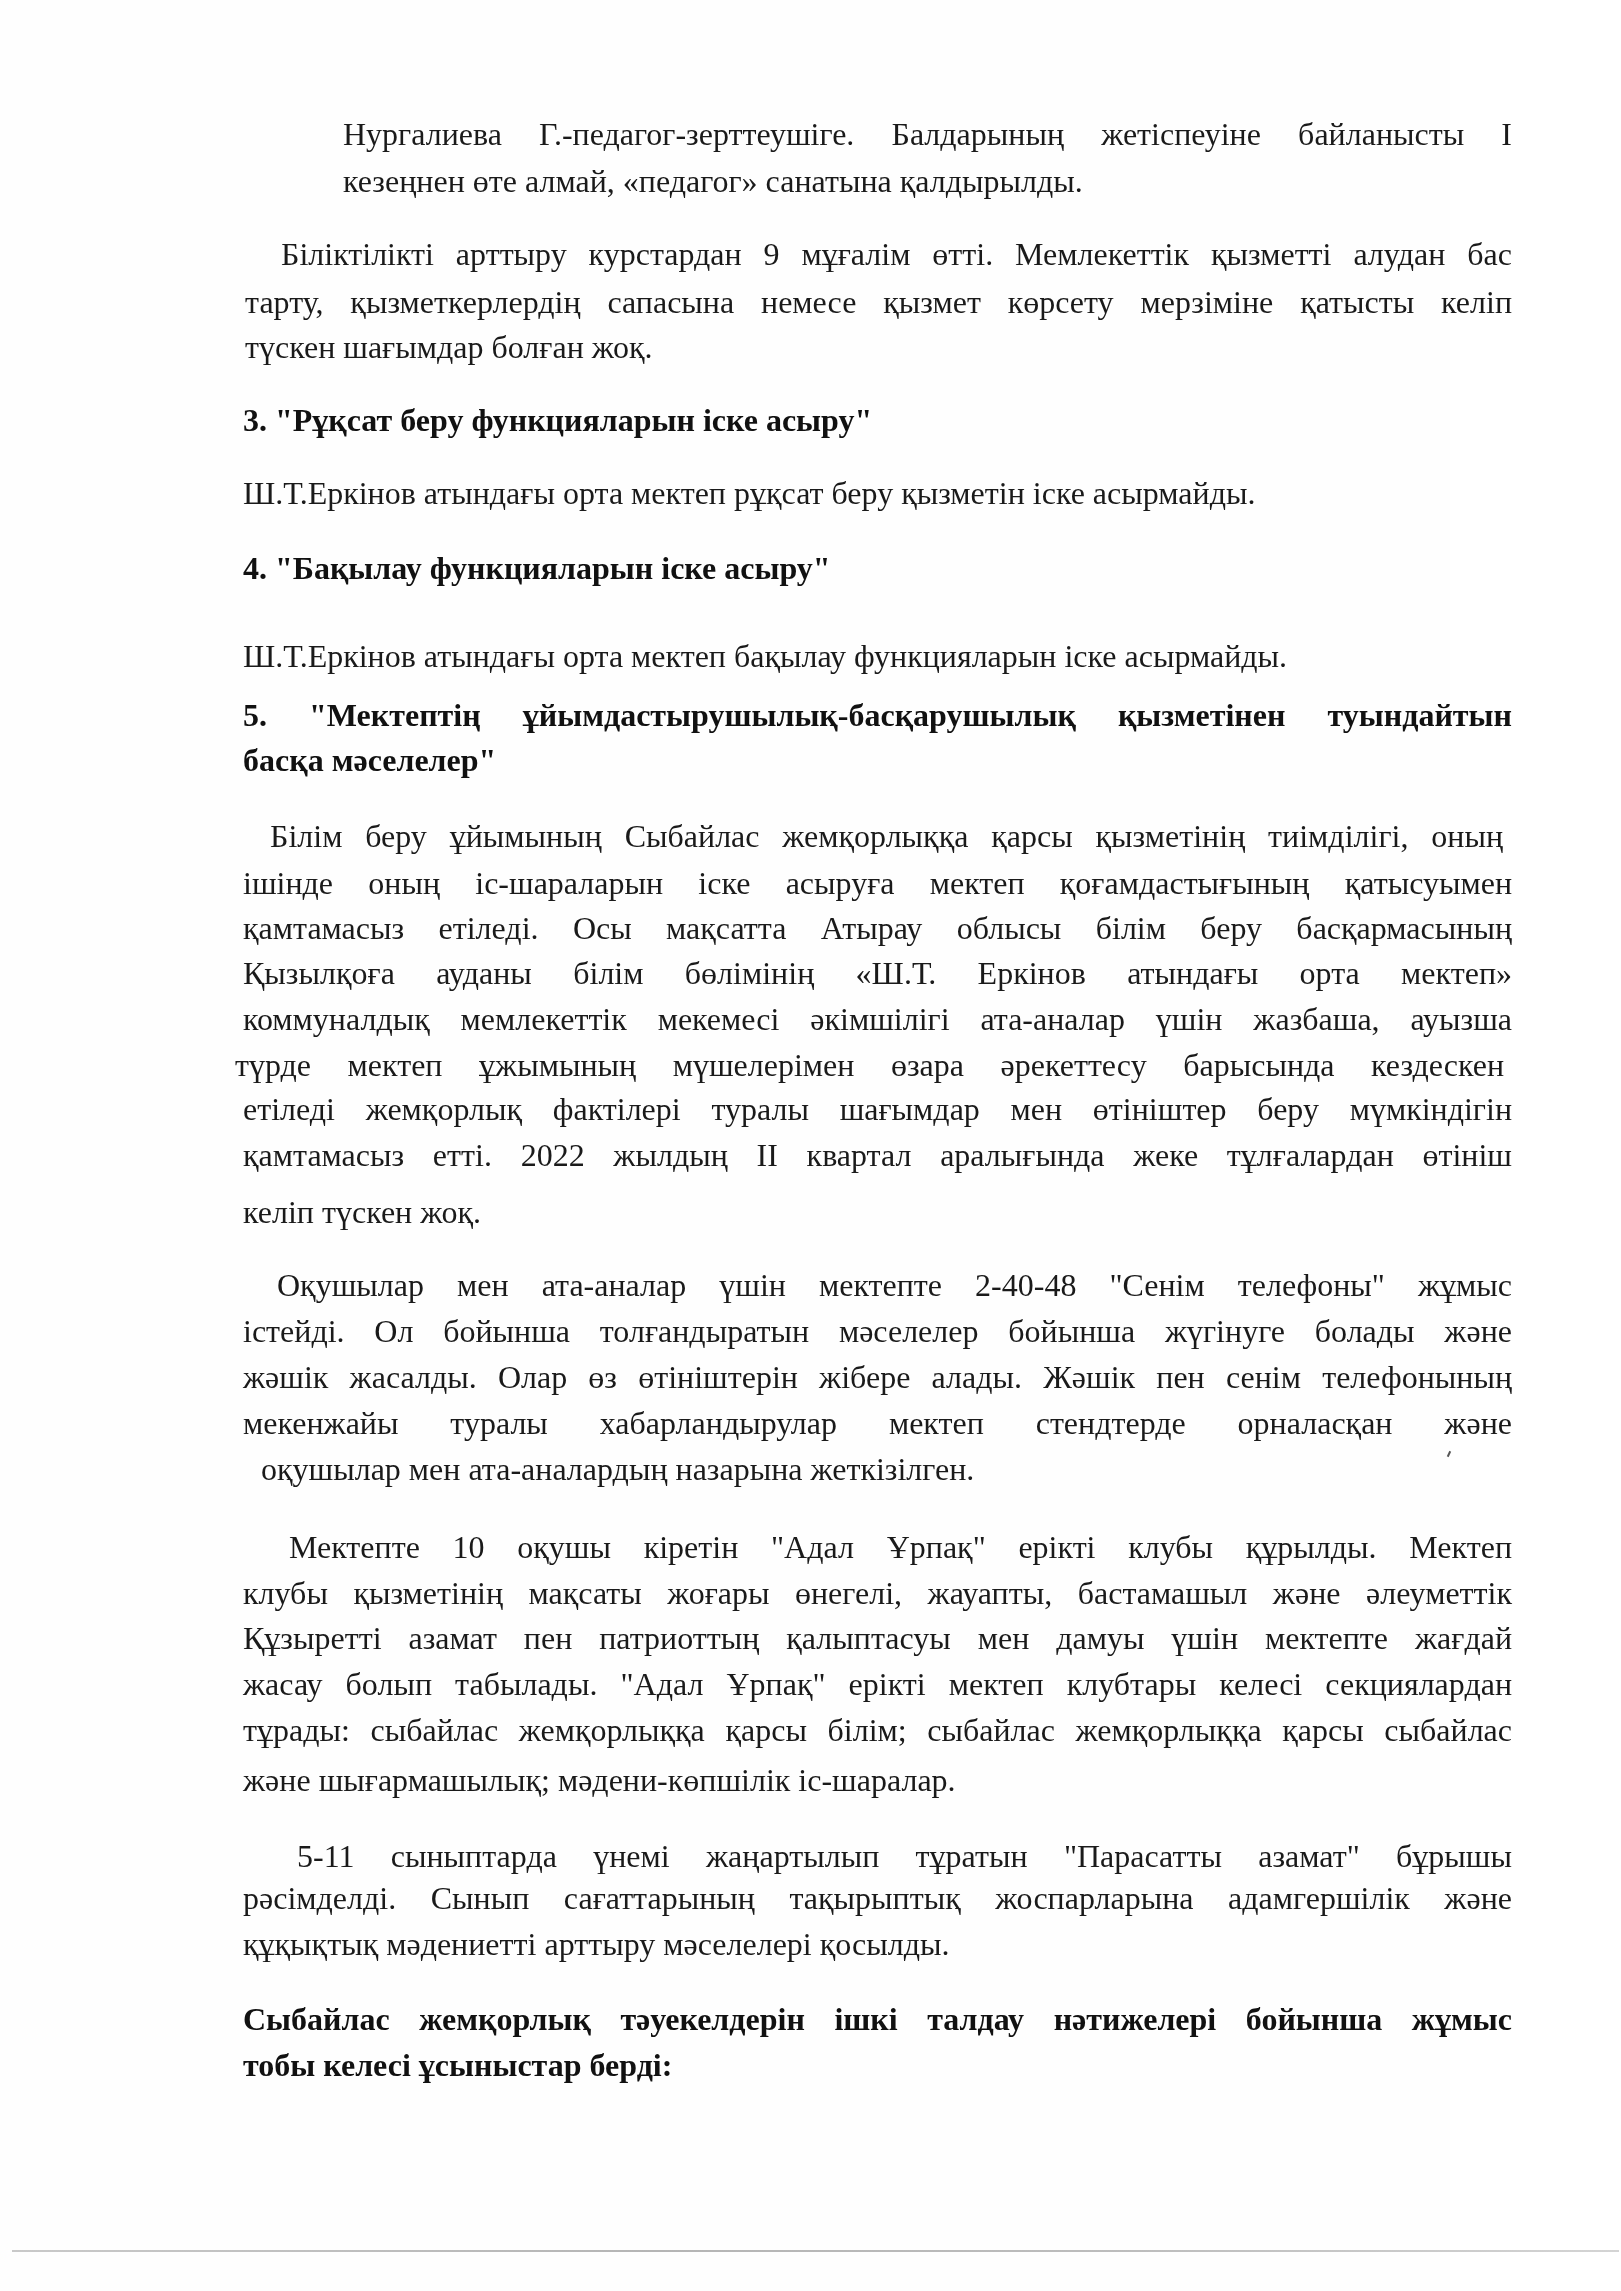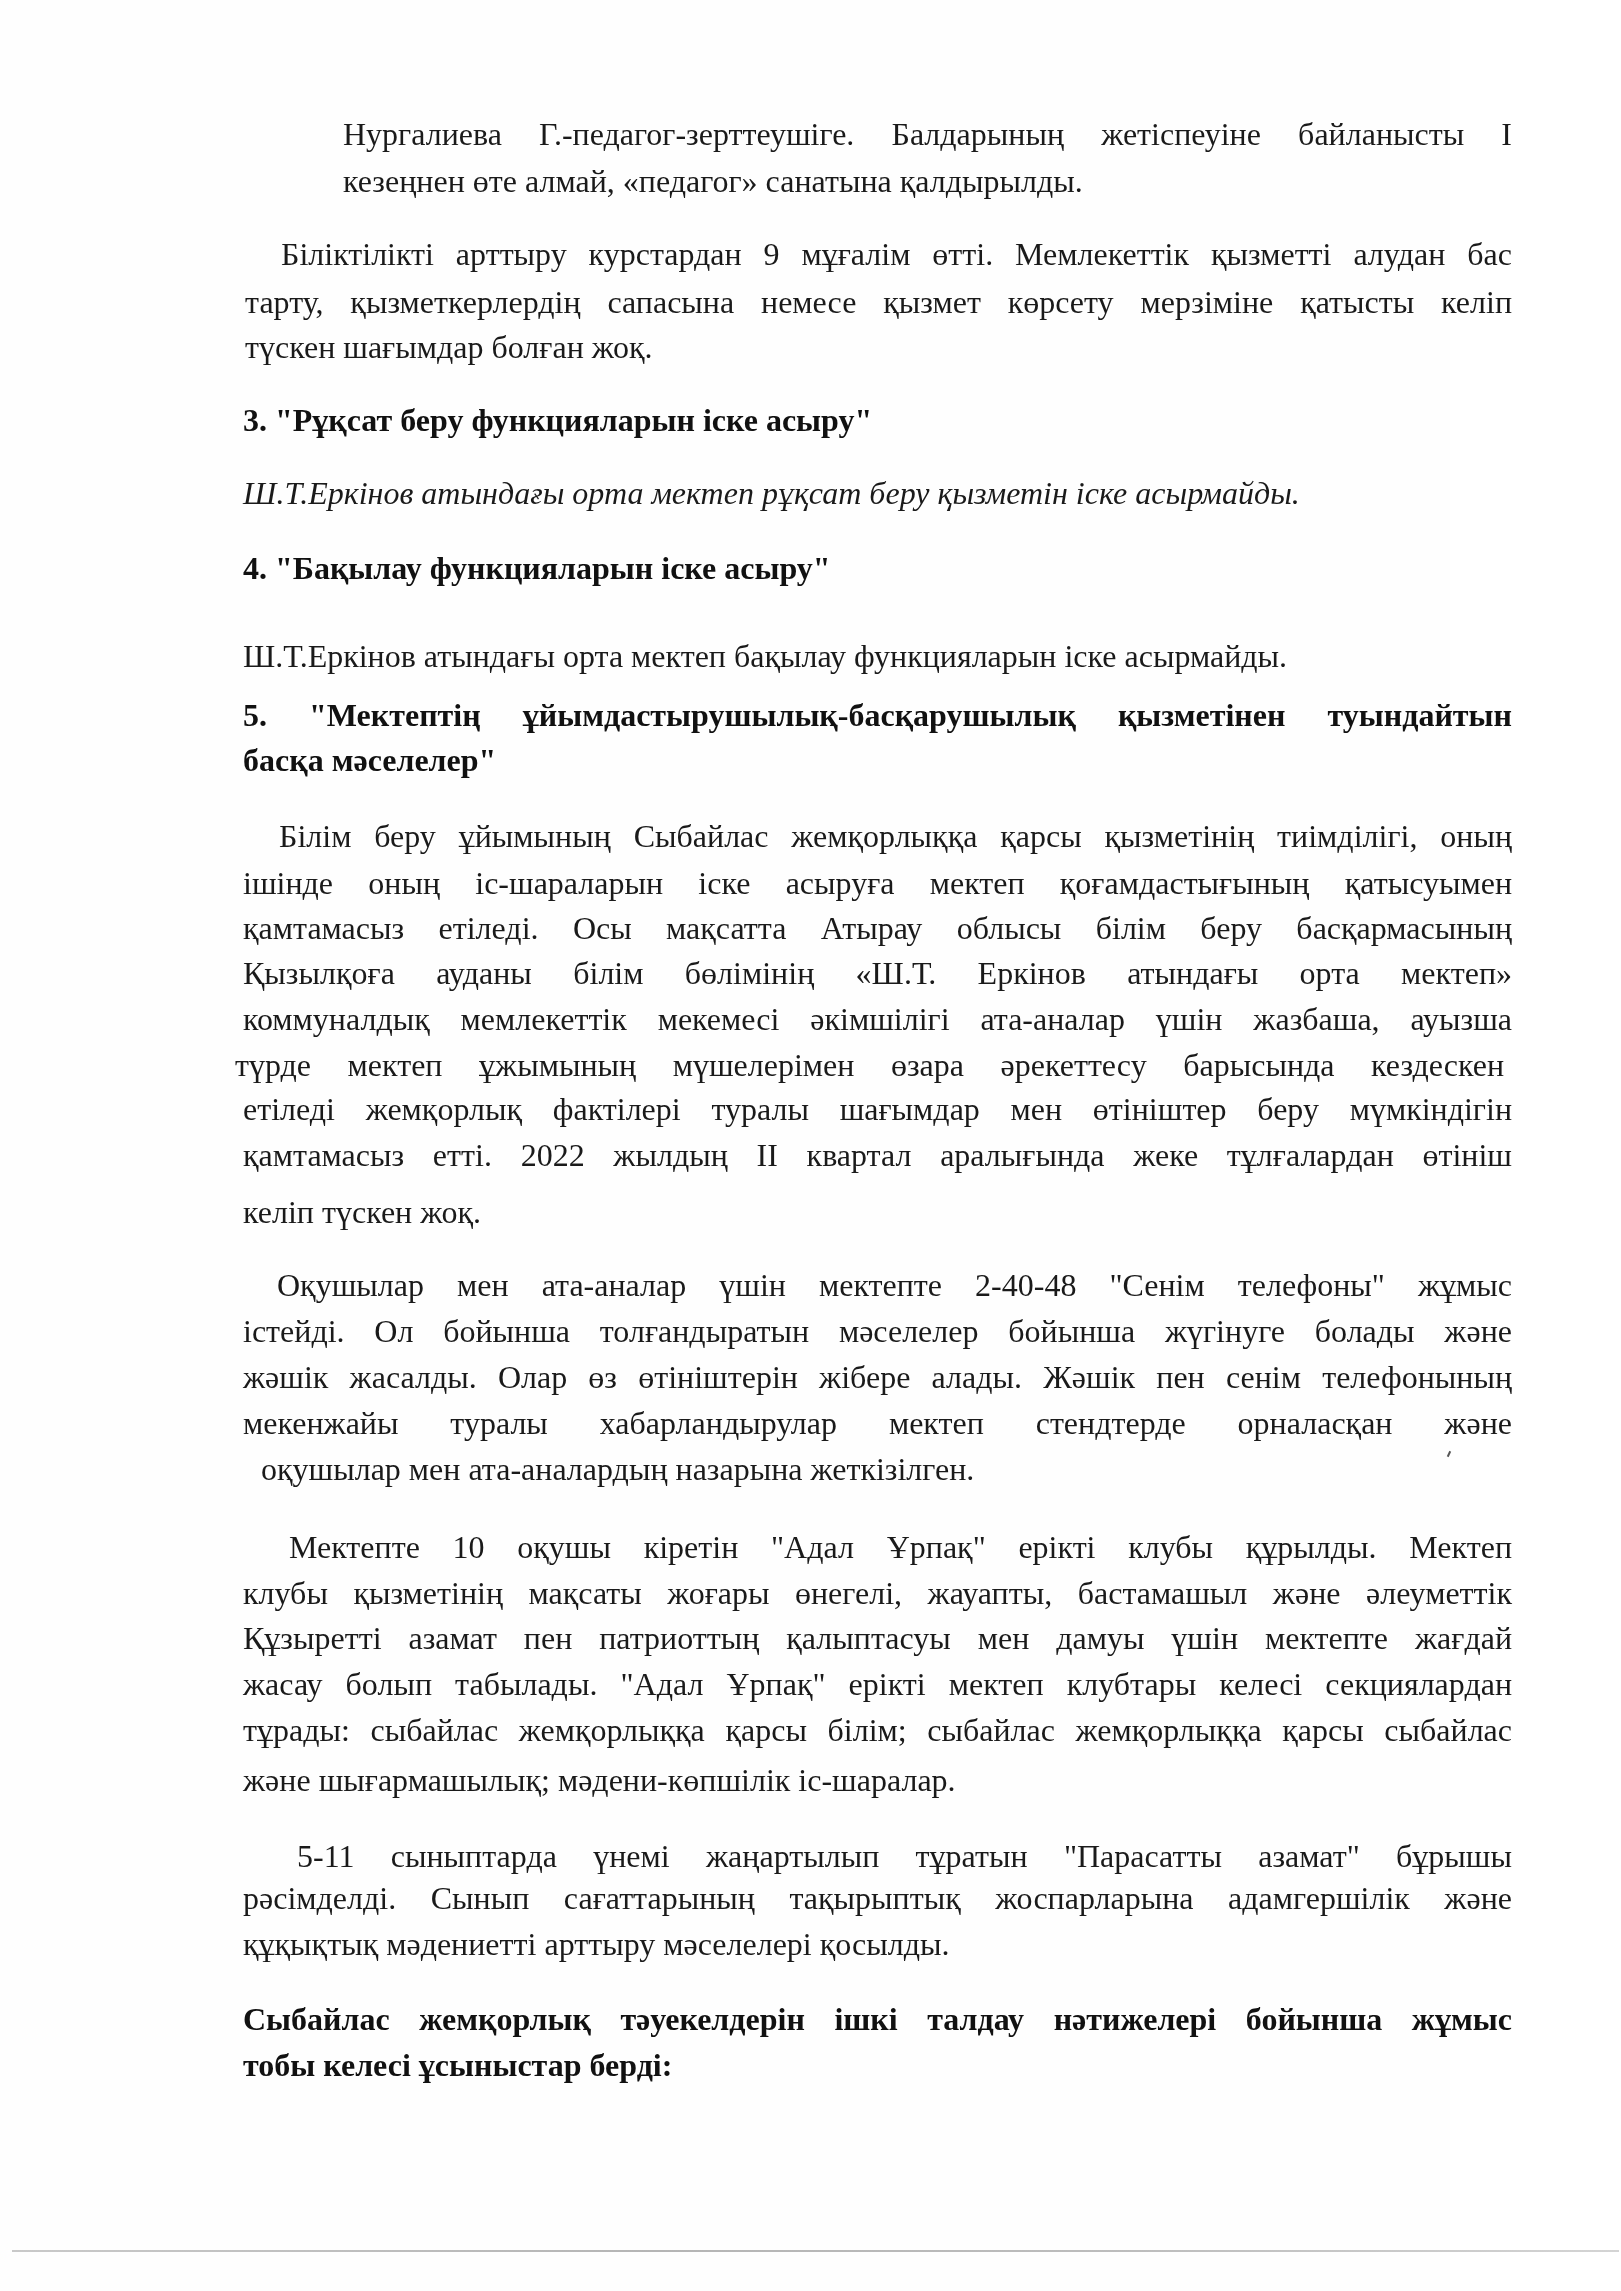--- a/index.html
+++ b/index.html
@@ -28,29 +28,29 @@
 <div class="page">
 
   <div class="ln j" style="left:343px; top:115px; width:1169px;">Нургалиева  Г.-педагог-зерттеушіге. Балдарының жетіспеуіне байланысты I</div>
   <div class="ln" style="left:343px; top:162px;">кезеңнен өте алмай, «педагог» санатына қалдырылды.</div>
 
   <div class="ln j" style="left:281px; top:235px; width:1231px;">Біліктілікті арттыру курстардан 9 мұғалім өтті. Мемлекеттік қызметті алудан бас</div>
   <div class="ln j" style="left:245px; top:283px; width:1267px;">тарту, қызметкерлердің сапасына немесе қызмет көрсету мерзіміне қатысты келіп</div>
   <div class="ln" style="left:245px; top:328px;">түскен шағымдар болған жоқ.</div>
 
   <div class="ln b" style="left:243px; top:401px;">3. "Рұқсат беру функцияларын іске асыру"</div>
-  <div class="ln" style="left:243px; top:474px;font-style:italic;">Ш.Т.Еркінов атындағы орта мектеп рұқсат беру қызметін іске асырмайды.</div>
+  <div class="ln" style="left:243px; top:474px;">Ш.Т.Еркінов атындағы орта мектеп рұқсат беру қызметін іске асырмайды.</div>
 
   <div class="ln b" style="left:243px; top:549px;">4. "Бақылау функцияларын іске асыру"</div>
   <div class="ln" style="left:243px; top:621px;margin-top:16px;">Ш.Т.Еркінов атындағы орта мектеп бақылау функцияларын іске асырмайды.</div>
 
   <div class="ln b j" style="left:243px; top:696px; width:1269px;">5. "Мектептің ұйымдастырушылық-басқарушылық қызметінен туындайтын</div>
   <div class="ln b" style="left:243px; top:741px;">басқа мәселелер"</div>
 
-  <div class="ln j" style="left:279px; top:817px; width:1233px;">Білім беру ұйымының Сыбайлас жемқорлыққа қарсы қызметінің тиімділігі, оның</div>
+  <div class="ln j" style="left:270px; top:817px; width:1233px;">Білім беру ұйымының Сыбайлас жемқорлыққа қарсы қызметінің тиімділігі, оның</div>
   <div class="ln j" style="left:243px; top:864px; width:1269px;">ішінде оның іс-шараларын іске асыруға  мектеп қоғамдастығының  қатысуымен</div>
   <div class="ln j" style="left:243px; top:909px; width:1269px;">қамтамасыз  етіледі. Осы мақсатта Атырау облысы білім беру басқармасының</div>
   <div class="ln j" style="left:243px; top:954px; width:1269px;">Қызылқоға ауданы білім бөлімінің «Ш.Т. Еркінов атындағы орта мектеп»</div>
   <div class="ln j" style="left:243px; top:1000px; width:1269px;">коммуналдық мемлекеттік мекемесі әкімшілігі ата-аналар үшін жазбаша, ауызша</div>
   <div class="ln j" style="left:235px; top:1046px; width:1269px;">түрде мектеп ұжымының мүшелерімен өзара әрекеттесу барысында кездескен</div>
   <div class="ln j" style="left:243px; top:1090px; width:1269px;">етіледі жемқорлық фактілері туралы шағымдар мен өтініштер беру мүмкіндігін</div>
   <div class="ln j" style="left:243px; top:1136px; width:1269px;">қамтамасыз етті. 2022 жылдың II квартал аралығында жеке тұлғалардан  өтініш</div>
   <div class="ln" style="left:243px; top:1193px;">келіп түскен жоқ.</div>
 
   <div class="ln j" style="left:277px; top:1266px; width:1235px;">Оқушылар мен ата-аналар үшін мектепте 2-40-48 "Сенім телефоны" жұмыс</div>

